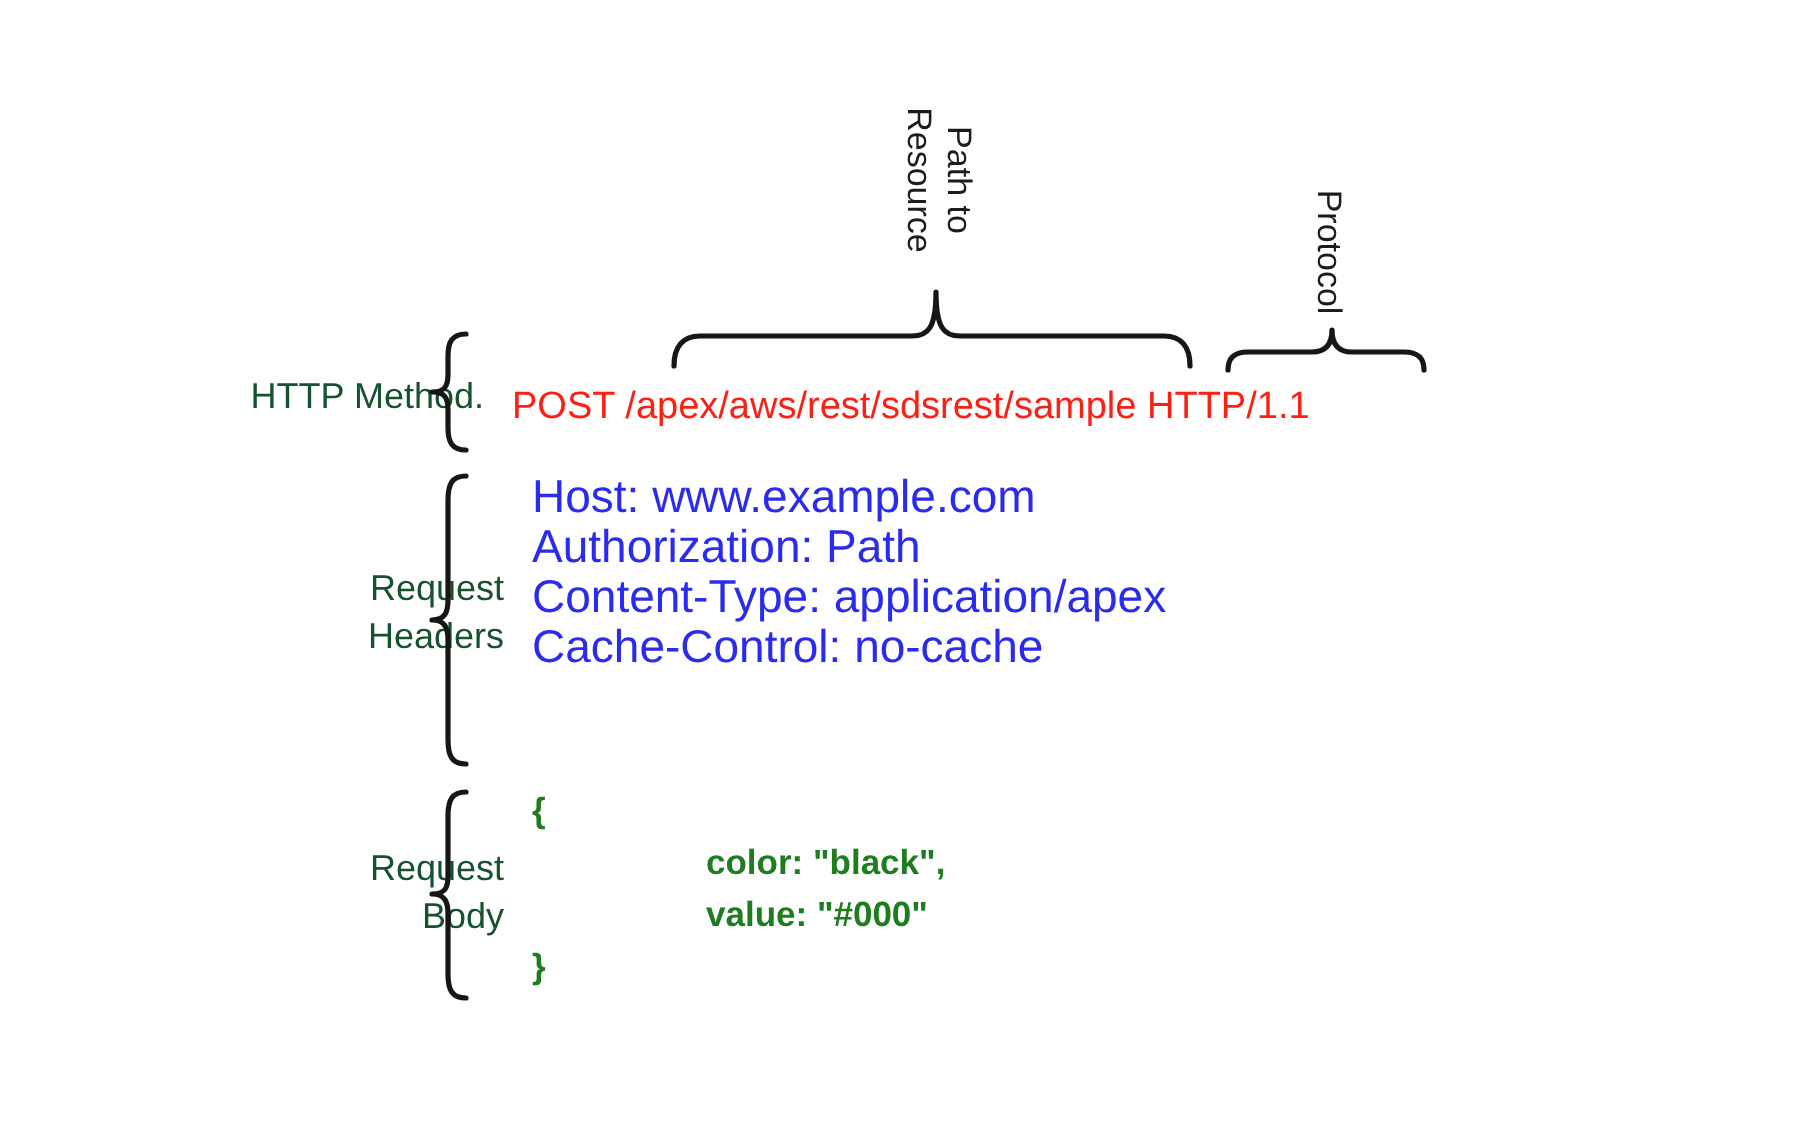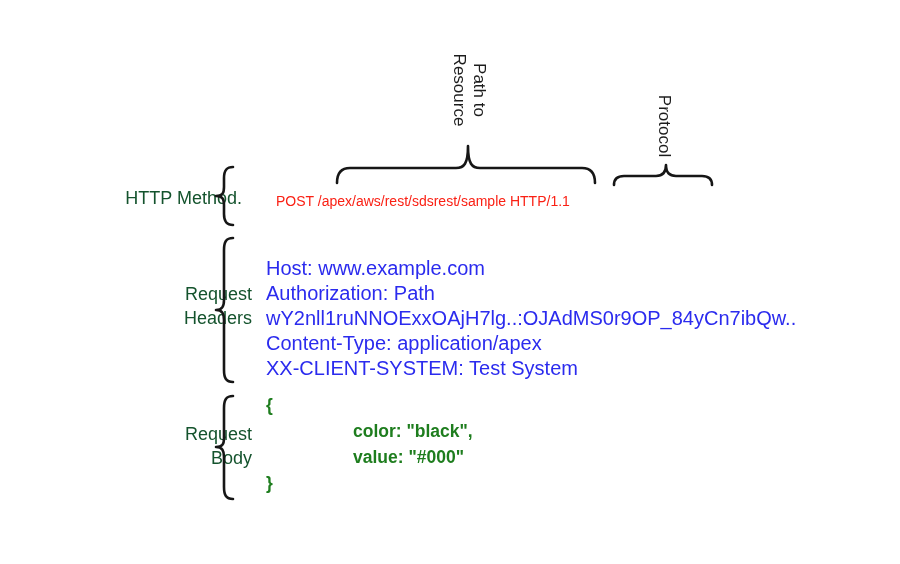--- a/index.html
+++ b/index.html
@@ -28,30 +28,29 @@
     transform:translate(-50%,-50%) rotate(90deg);
   }
   .brace path{
     fill:none;
     stroke:#161616;
     stroke-width:2.6;
     stroke-linecap:round;
     stroke-linejoin:round;
   }
   .request-line{
-    left:276px;top:193px;
-    font-size:14px;
+    left:256px;top:193px;
+    font-size:19px;
     white-space:nowrap;
   }
   .headers-block{
     left:266px;top:236px;
-    font-size:20px;
+    font-size:23px;
     line-height:25px;
     white-space:nowrap;
-    margin-top:20px;
   }
   .body-block{
     left:266px;top:392px;
     font-size:17.5px;
     font-weight:bold;
     line-height:26px;
     white-space:nowrap;
   }
   .body-block .indent{margin-left:87px;}
   
@@ -103,23 +102,22 @@
 
   <svg class="abs brace" id="request-body-brace" width="22" height="107" viewBox="0 0 22 107">
     <path d="M20,2 C13,2 11,6 11,14 L11,44 C11,50 9.5,53 3,53 C9.5,53 11,57 11,63 L11,93 C11,101 13,105 20,105"></path>
   </svg>
 
   <div class="abs request-line" style="color: rgb(250, 32, 20);">POST /apex/aws/rest/sdsrest/sample HTTP/1.1</div>
 
   <div class="abs headers-block" style="color: rgb(43, 43, 238);">
     <div>Host: www.example.com</div>
     <div>Authorization: Path</div>
-    <div>wY2nll1ruNNOExxOAjH7lg..:OJAdMS0r9OP_84yCn7ibQw..</div>
     <div>Content-Type: application/apex</div>
-    <div>XX-CLIENT-SYSTEM: Test System</div>
+    <div>Cache-Control: no-cache</div>
   </div>
 
   <div class="abs body-block" style="color: rgb(30, 125, 30);">
     <div>{</div>
     <div class="indent">color: "black",</div>
     <div class="indent">value: "#000"</div>
     <div>}</div>
   </div>
 
 </div>

